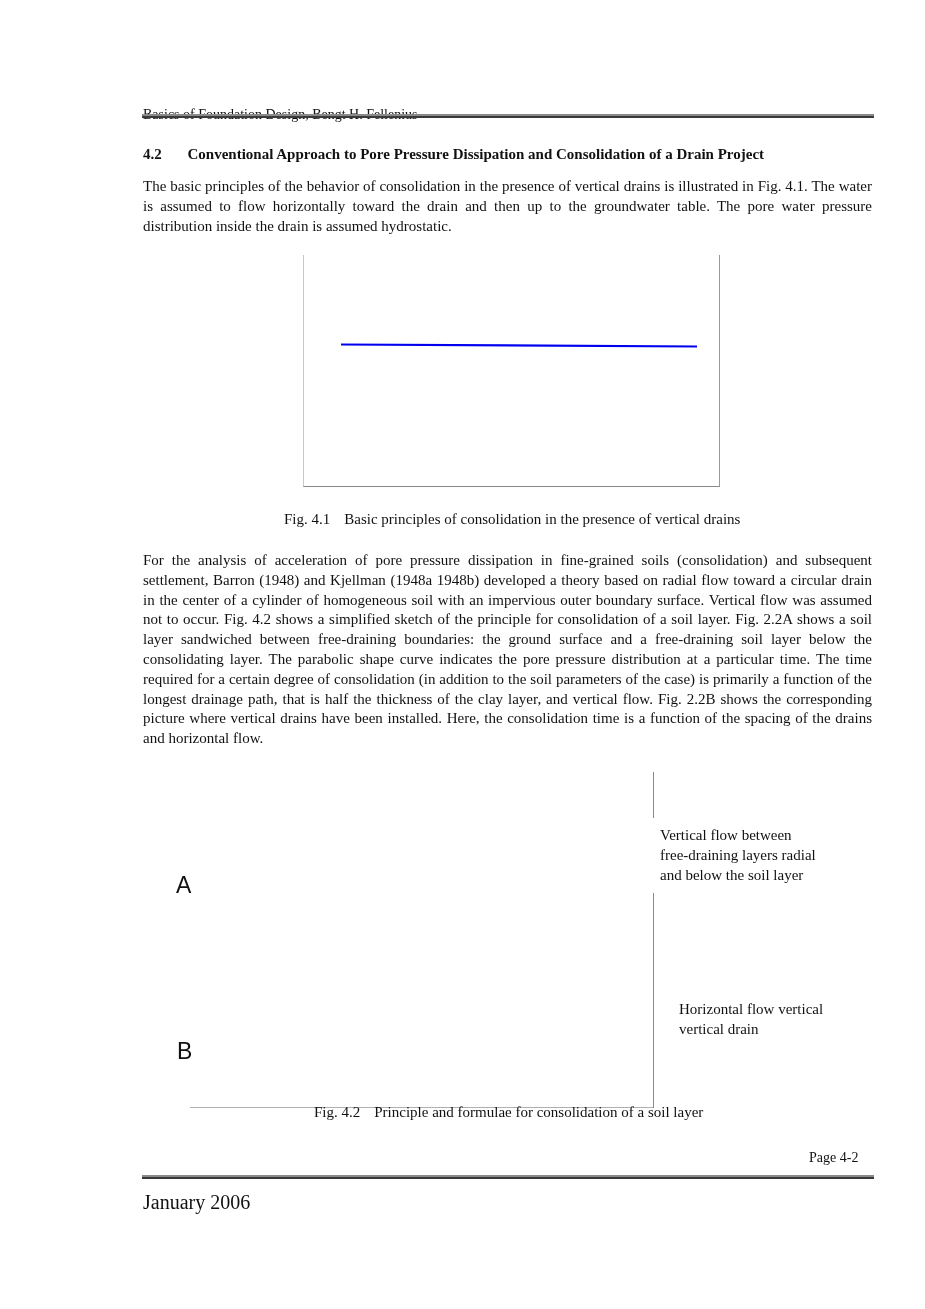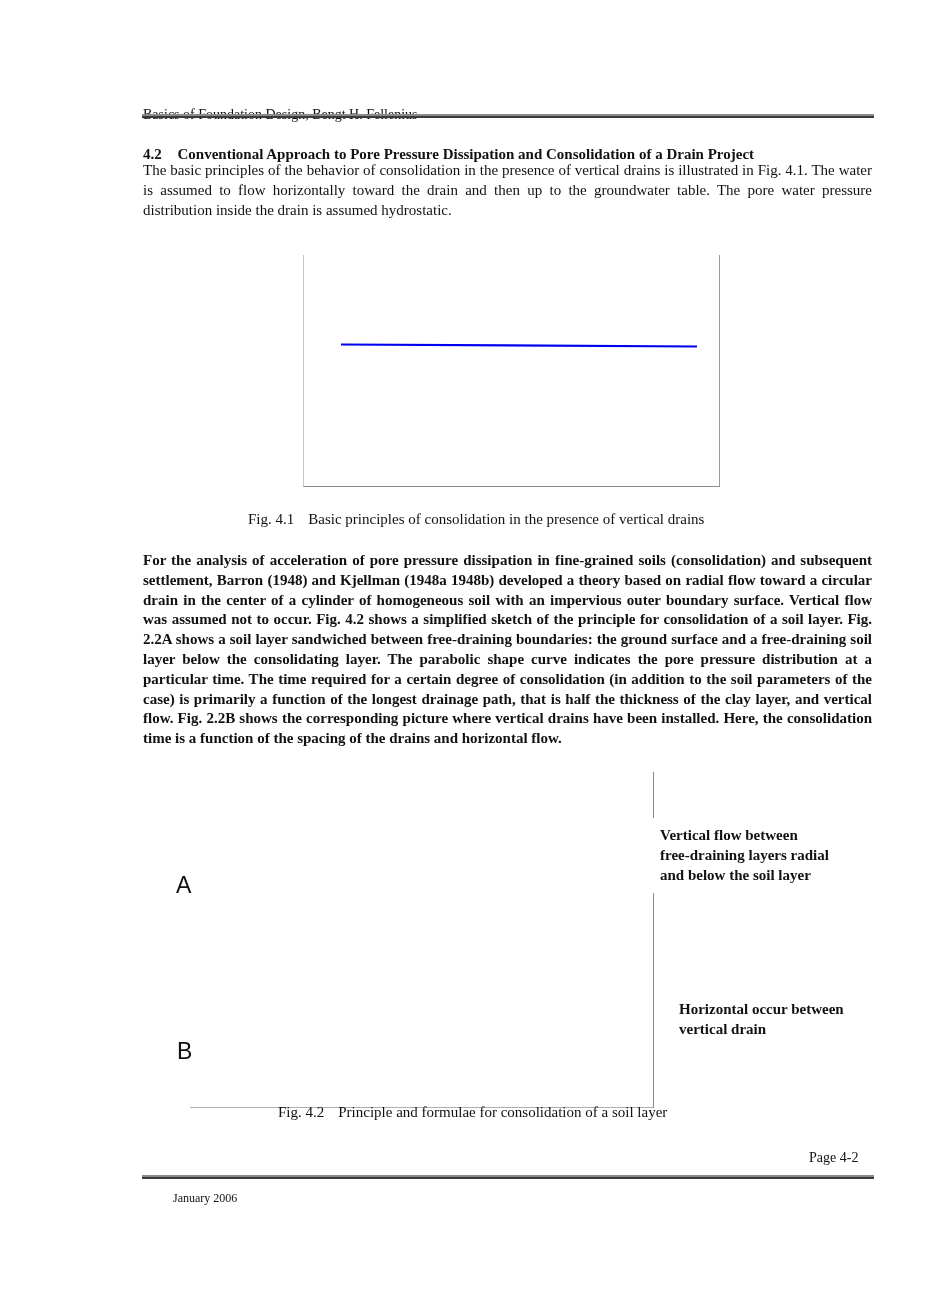--- a/index.html
+++ b/index.html
@@ -6,45 +6,45 @@
     body {
       width: 925px; height: 1309px; position: relative; overflow: hidden;
       font-family: "Liberation Serif", serif; color: #111;
     }
     .abs { position: absolute; }
     .running-head { left: 143px; top: 107px; font-size: 14px; }
     .rule { left: 142px; width: 732px; height: 4px; border-top: 2px solid #8a8a8a; border-bottom: 2px solid #3a3a3a; box-sizing: border-box; }
     .rule.top { top: 114px; }
     .rule.bottom { top: 1175px; }
     .section-title { left: 143px; top: 146px; font-size: 15px; font-weight: bold; white-space: nowrap; }
-    .section-title .num { margin-right: 12px; }
+    .section-title .num { margin-right: 22px; }
     .para { left: 143px; width: 729px; font-size: 15px; line-height: 19.8px; text-align: justify; }
-    .para1 { top: 161px; }
-    .para2 { top: 551px; font-weight: bold; }
+    .para1 { top: 177px; }
+    .para2 { top: 551px; }
     .fig41-box {
       left: 303px; top: 255px; width: 417px; height: 232px;
       border-left: 1px solid #c8c8c8; border-right: 1px solid #9a9a9a; border-bottom: 1px solid #8a8a8a;
       box-sizing: border-box;
     }
     .fig41-svg { left: 303px; top: 255px; }
-    .caption { font-size: 15px; white-space: nowrap; }
+    .caption { font-size: 15px; white-space: nowrap; margin-left: 36px; }
     .cap41 { left: 248px; top: 511px; }
     .cap42 { left: 278px; top: 1104px; }
     .cap .tab { display: inline-block; width: 14px; }
     .fig42-letter { font-family: "Liberation Sans", sans-serif; font-size: 23px; }
     .letter-a { left: 176px; top: 872px; }
     .letter-b { left: 177px; top: 1038px; }
     .vline { width: 1px; background: #8a8a8a; left: 653px; }
     .vline1 { top: 772px; height: 46px; }
     .vline2 { top: 893px; height: 215px; }
     .hline { left: 190px; top: 1107px; width: 463px; height: 1px; background: #b0b0b0; }
-    .note { font-size: 15px; line-height: 20px; font-weight: bold; }
+    .note { font-size: 15px; line-height: 20px; }
     .note-v { left: 660px; top: 825px; }
     .note-h { left: 679px; top: 999px; }
-    .footer-left { left: 143px; top: 1191px; font-size: 12px; margin-left: 30px; }
+    .footer-left { left: 143px; top: 1191px; font-size: 20px; }
     .footer-right { left: 809px; top: 1150px; font-size: 14px; }
   </style>
 </head>
 <body>
 
 <div class="abs running-head">Basics of Foundation Design, Bengt H. Fellenius</div>
 <div class="abs rule top"></div>
 
 <div class="abs section-title">
   <span class="num">4.2</span>
@@ -69,21 +69,21 @@
 
 <div class="abs fig42-letter letter-a">A</div>
 <div class="abs fig42-letter letter-b">B</div>
 
 <div class="abs note note-v">
   <div>Vertical flow between</div>
   <div>free-draining layers radial</div>
   <div>and below the soil layer</div>
 </div>
 <div class="abs note note-h">
-  <div>Horizontal occur between</div>
+  <div>Horizontal flow vertical</div>
   <div>vertical drain</div>
 </div>
 
 <div class="abs caption cap42 cap">
   <span>Fig. 4.2</span><span class="tab"></span><span>Principle and formulae for consolidation of a soil layer</span>
 </div>
 
 <div class="abs rule bottom"></div>
 <div class="abs footer-left">January 2006</div>
 <div class="abs footer-right">Page 4-2</div>

